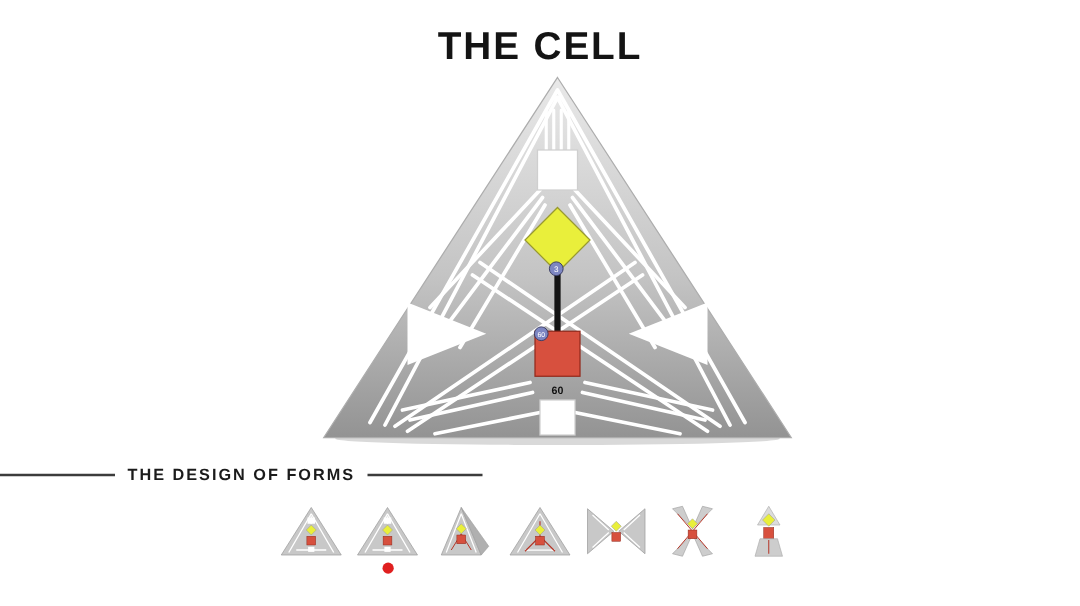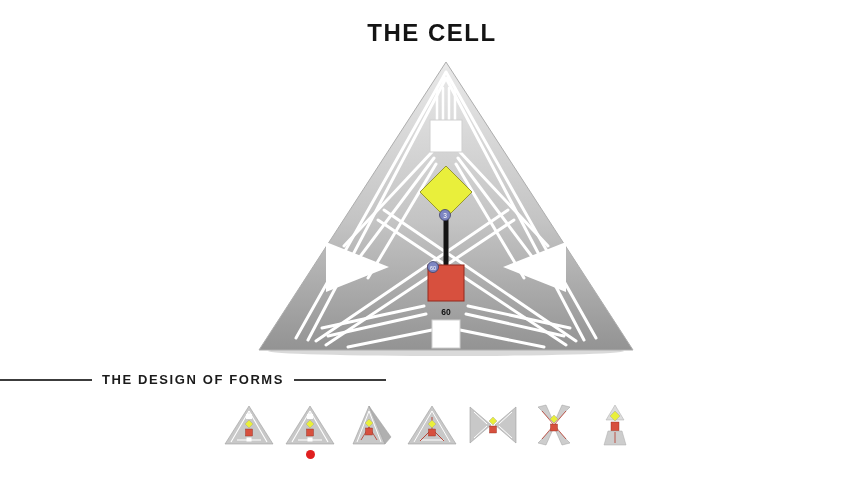--- a/index.html
+++ b/index.html
@@ -2,21 +2,21 @@
 <html><head>
 <meta charset="utf-8">
 <style>
   html,body{margin:0;padding:0;}
   body{
     width:864px;height:485px;position:relative;overflow:hidden;
     background:#ffffff;font-family:"Liberation Sans",sans-serif;
   }
   .title{
     position:absolute;top:19px;left:0;width:100%;text-align:center;
-    font-size:24px;font-weight:800;letter-spacing:1.5px;color:#141414;
+    font-size:31px;font-weight:800;letter-spacing:1.5px;color:#141414;
   }
   .diagram{position:absolute;left:256px;top:58px;}
   svg text{font-family:"Liberation Sans",sans-serif;}
   .divider{
     position:absolute;top:372px;left:0;width:100%;
     display:flex;align-items:center;gap:10px;
   }
   .divider .line{width:92px;height:2px;background:#3c3c3c;}
   .divider .label{font-size:13px;font-weight:700;letter-spacing:1.6px;color:#1b1b1b;}
   .forms-row{

